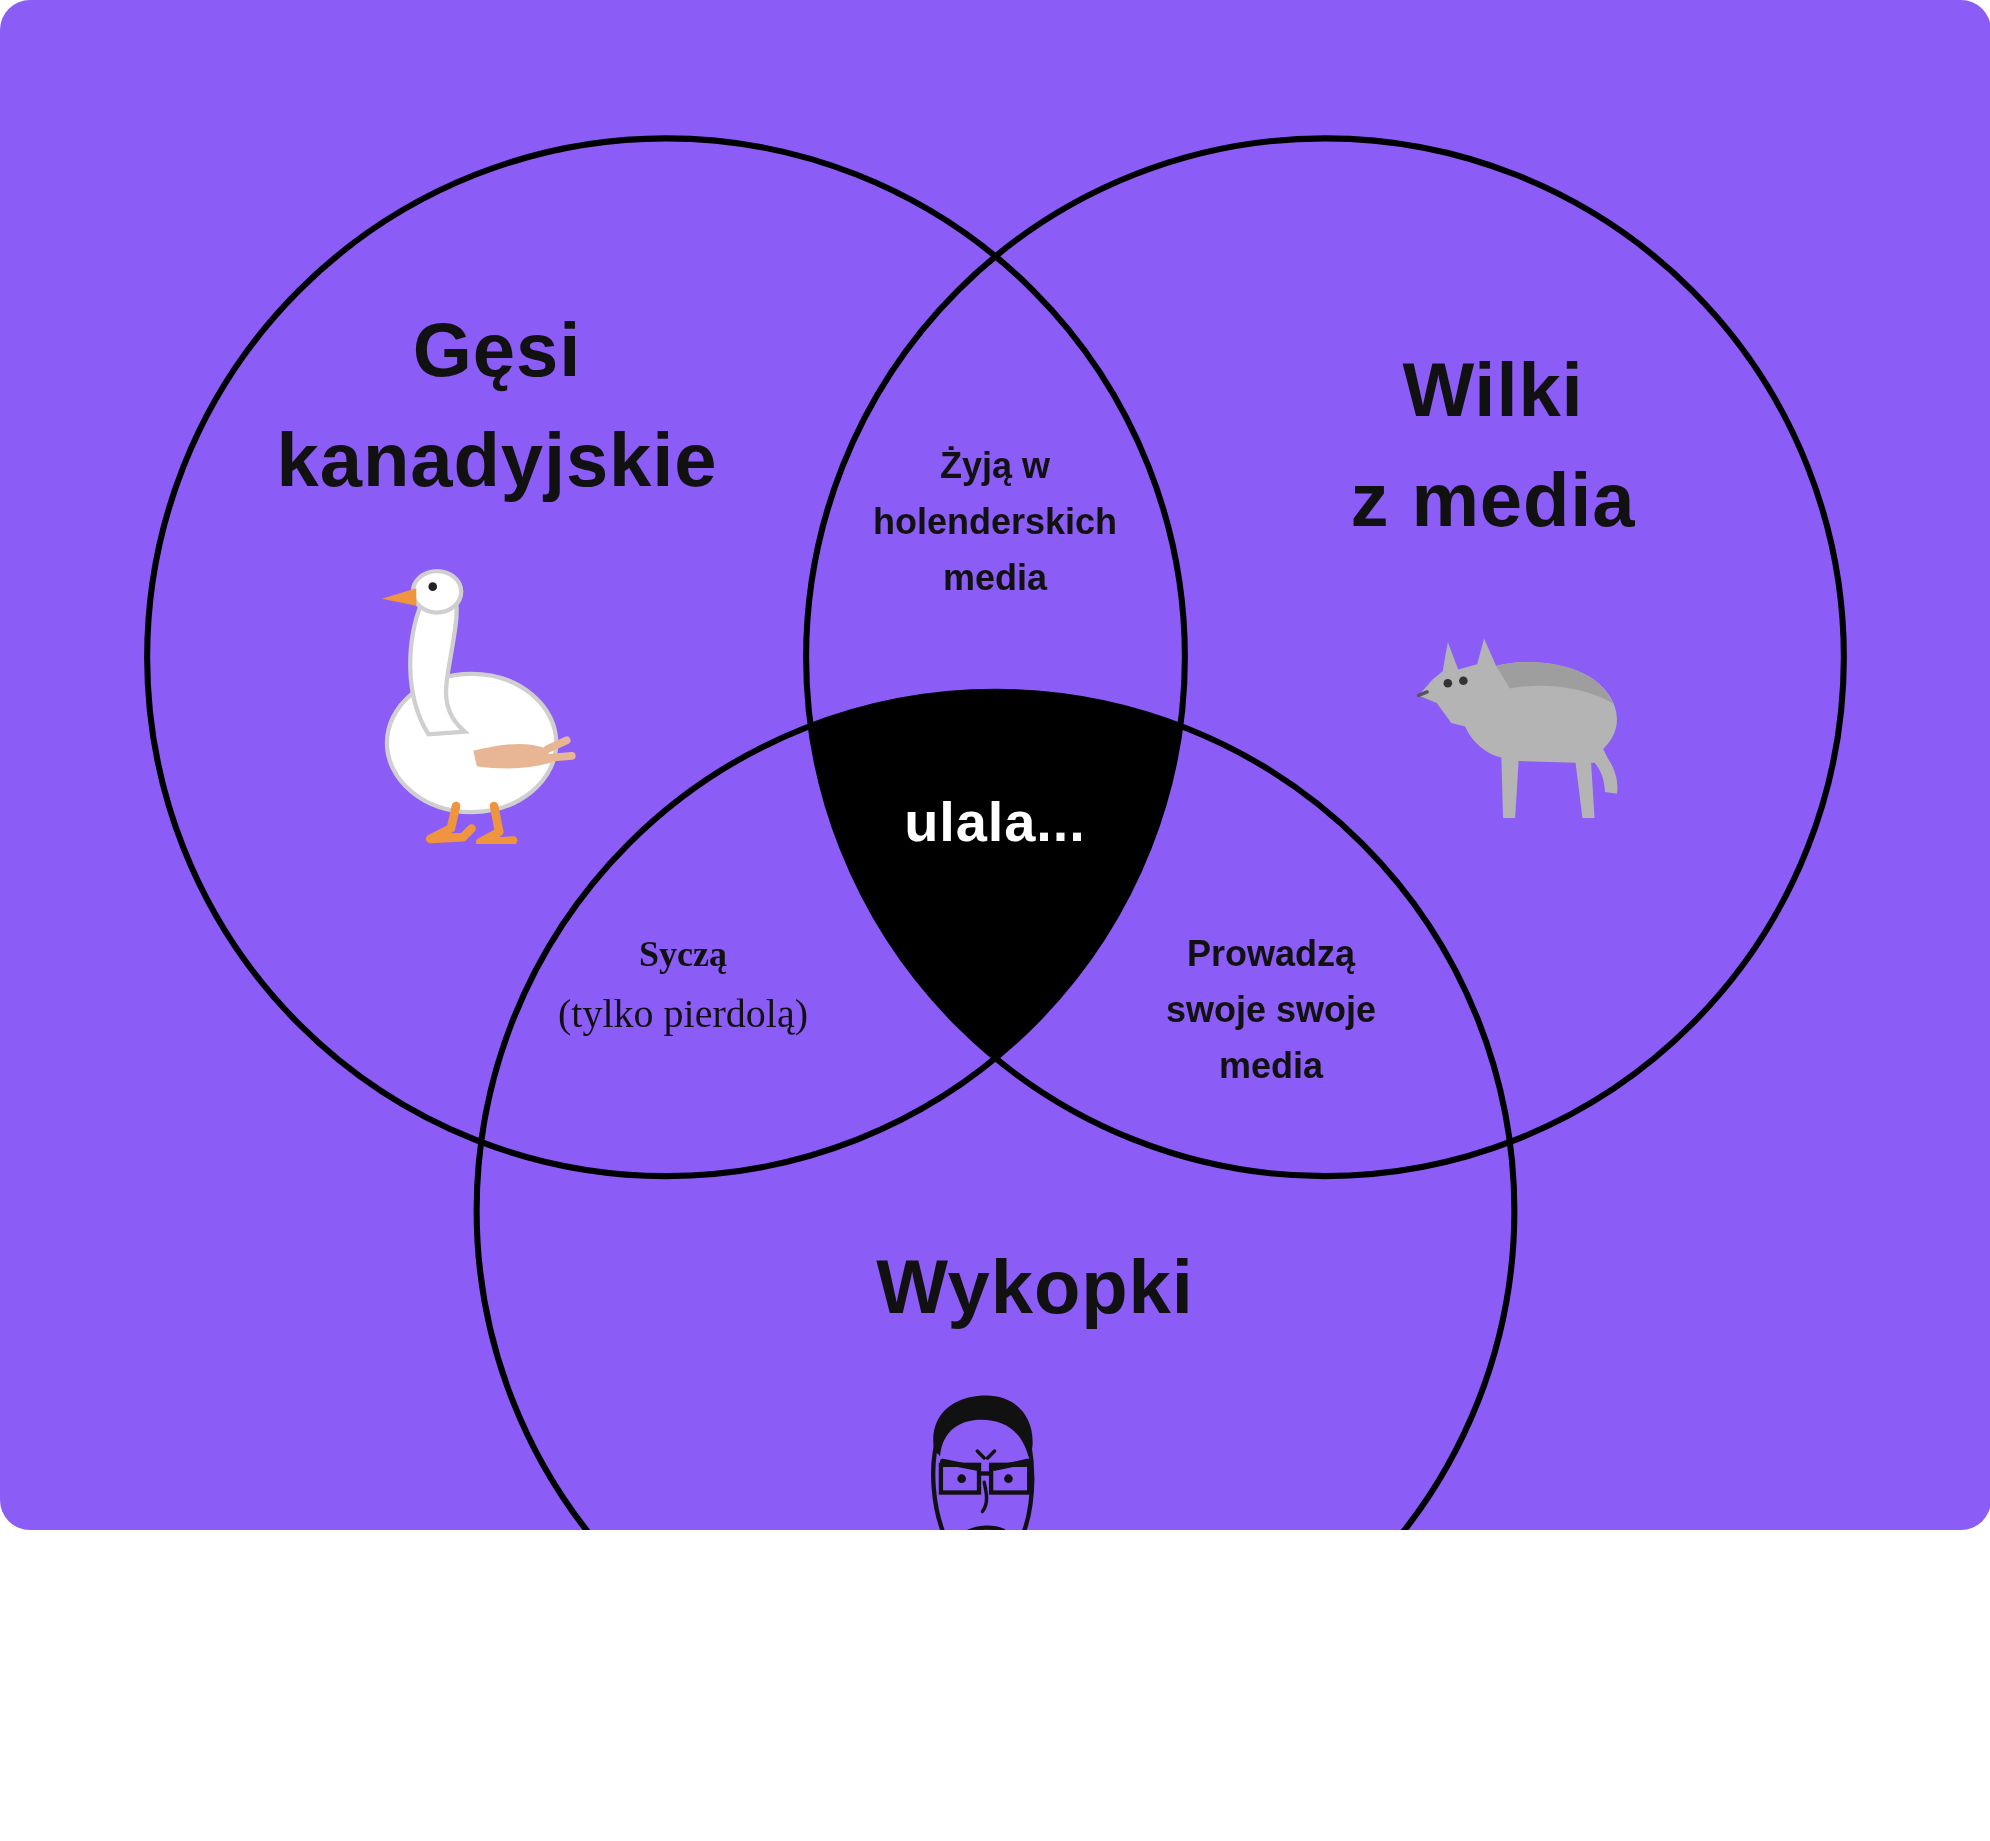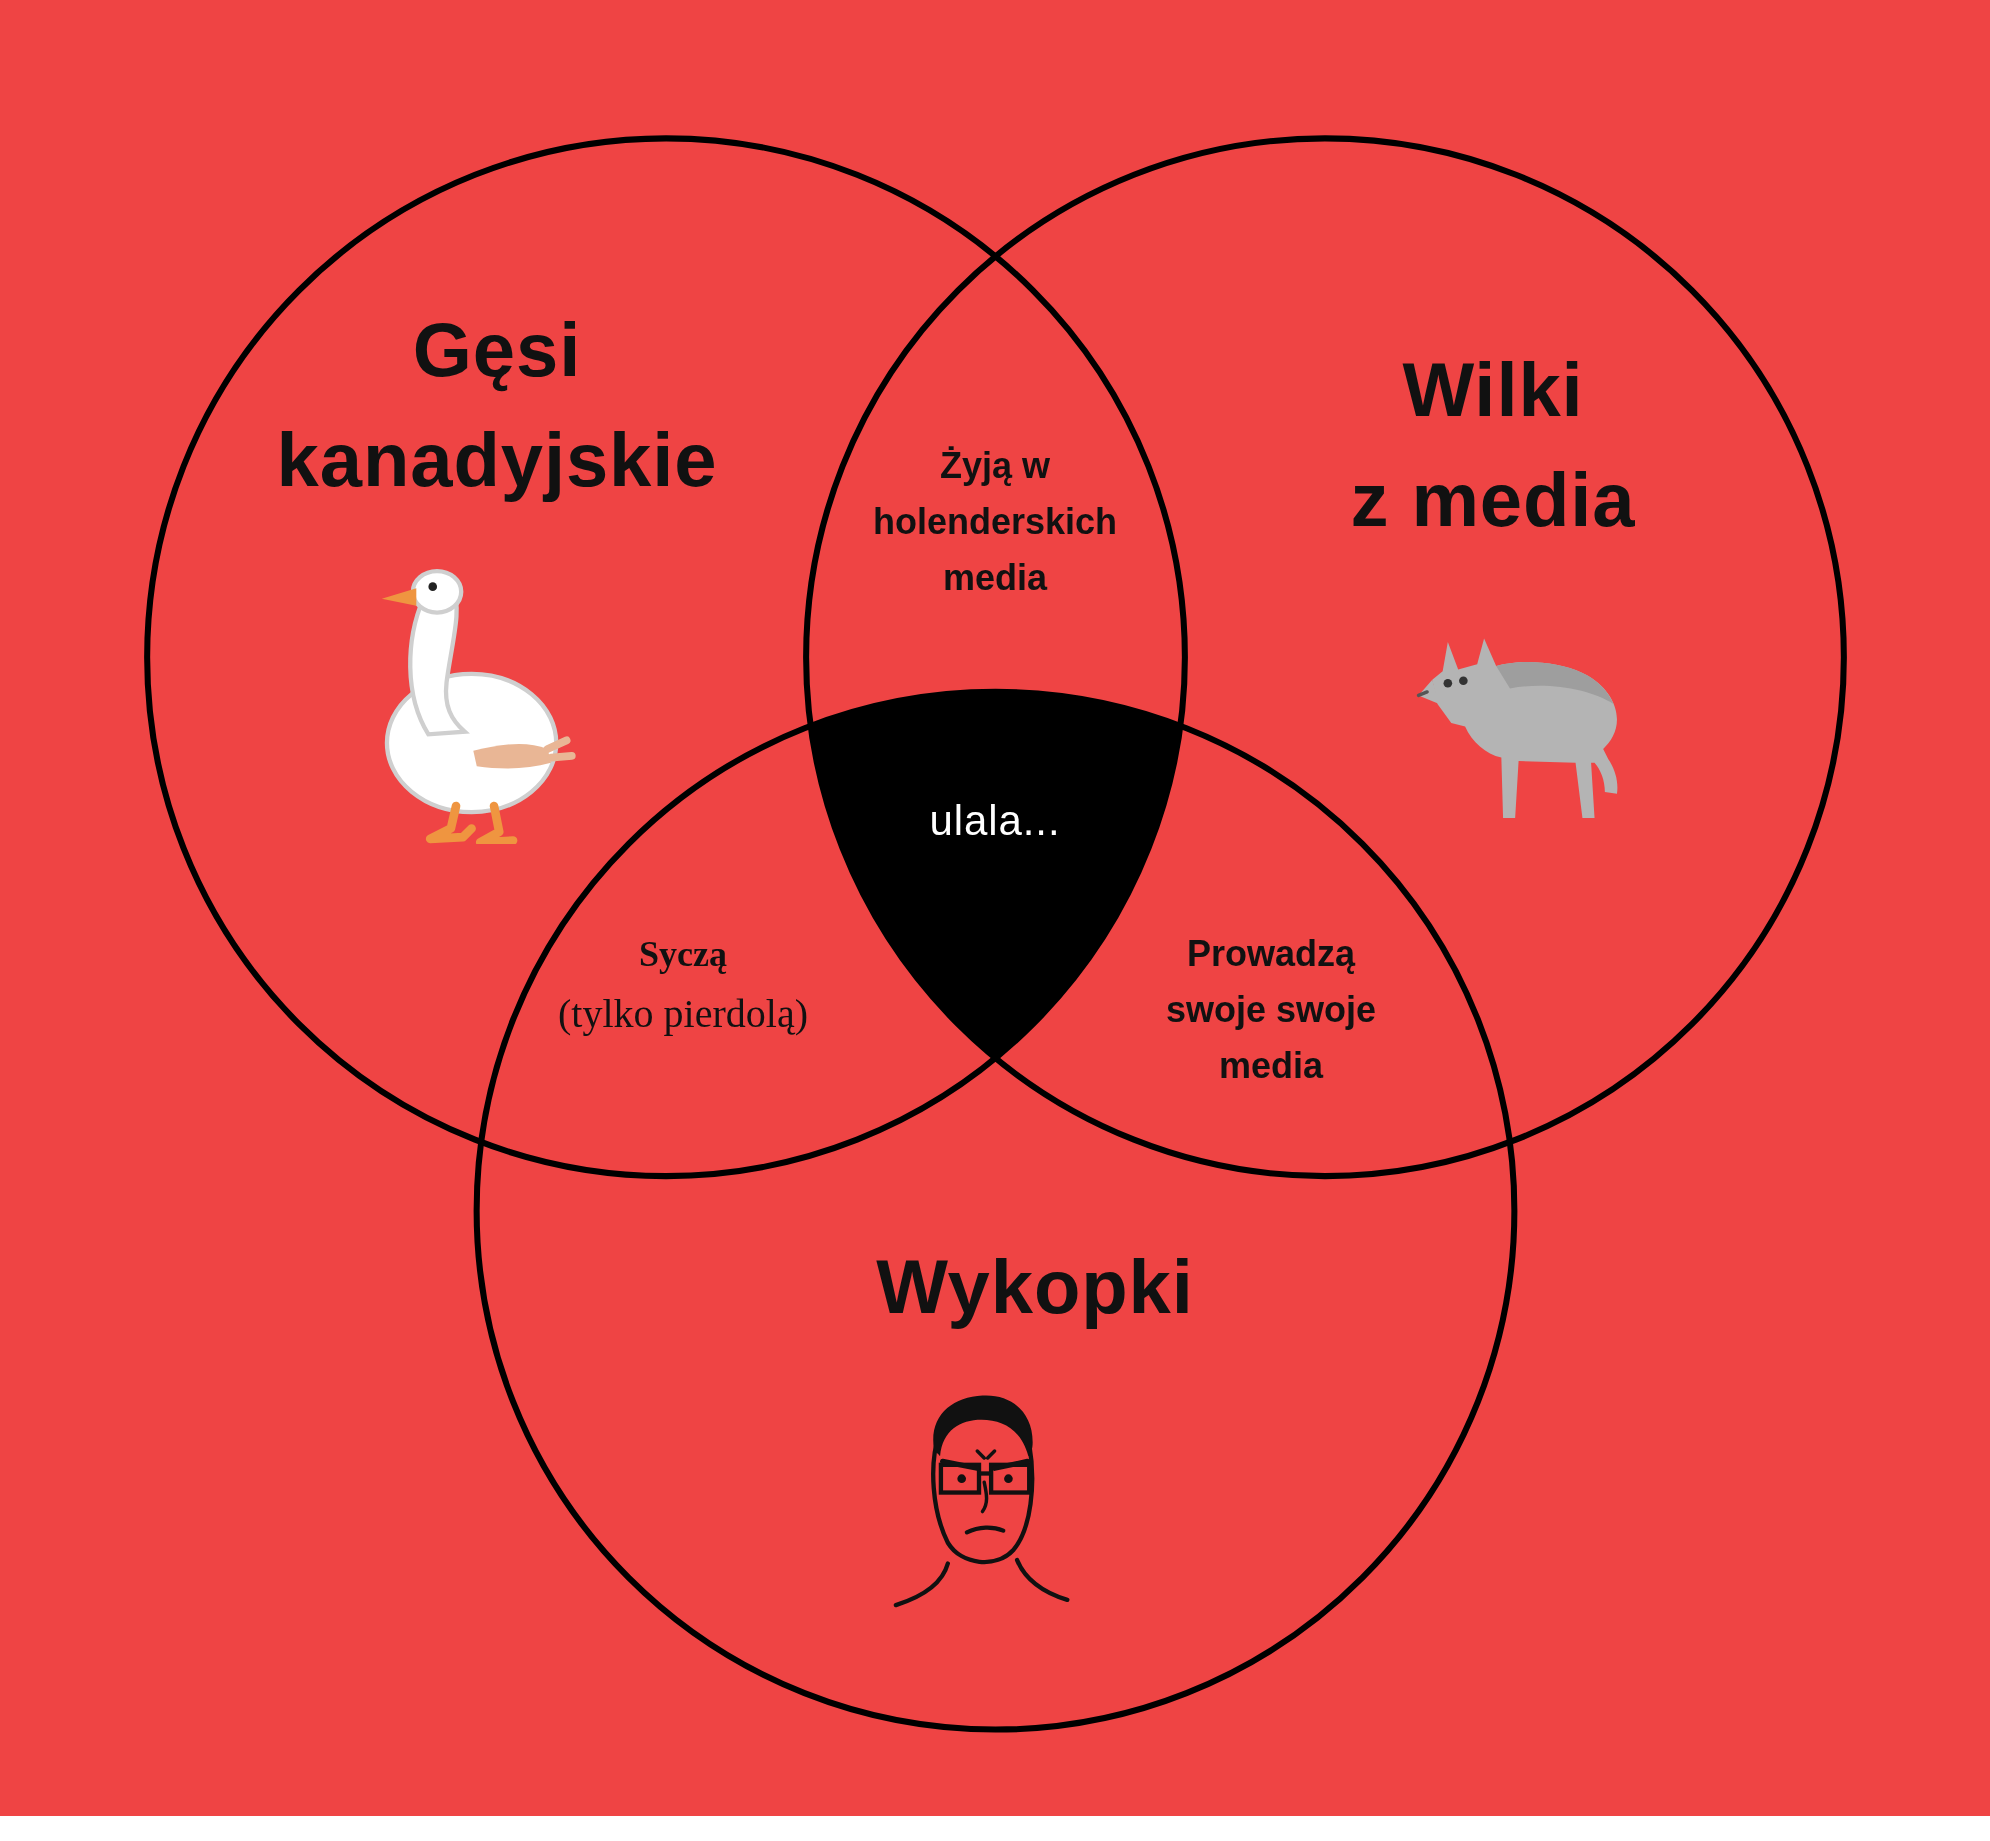--- a/index.html
+++ b/index.html
@@ -1,24 +1,25 @@
 <!DOCTYPE html>
 <html style="font-size:14px"><head>
 <meta charset="utf-8">
 <style>
   * { box-sizing: border-box; }
   html, body { margin: 0; padding: 0; background: #ffffff; }
   .canvas {
     position: relative;
     width: 1991px;
-    height: 1816px;
-    background: #ef4444;
+    height: 1530px;
+    background: #8b5cf6;
     overflow: hidden;
     font-family: "Liberation Sans", sans-serif;
     color: #111111;
+    border-radius: 30px;
   }
   .venn-svg {
     position: absolute;
     left: 0; top: 0;
     width: 1991px; height: 1842px;
   }
   .venn-svg .outline { fill: none; stroke-width: 7px; }
   .label {
     position: absolute;
     transform: translate(-50%, -50%);
@@ -30,22 +31,22 @@
     font-weight: 800;
     line-height: 1.45;
     letter-spacing: 0.9px;
   }
   .inter-text {
     font-size: 36px;
     font-weight: 700;
     line-height: 1.55;
   }
   .center-text {
-    font-size: 42px;
-    font-weight: 400;
+    font-size: 56px;
+    font-weight: 700;
     color: #ffffff;
     letter-spacing: 0.9px;
   }
   .light-line {
     font-weight: 400;
     font-size: 40px;
   }
   .img { position: absolute; }
 
   .geese-title   { left: 497px;  top: 405px; }

